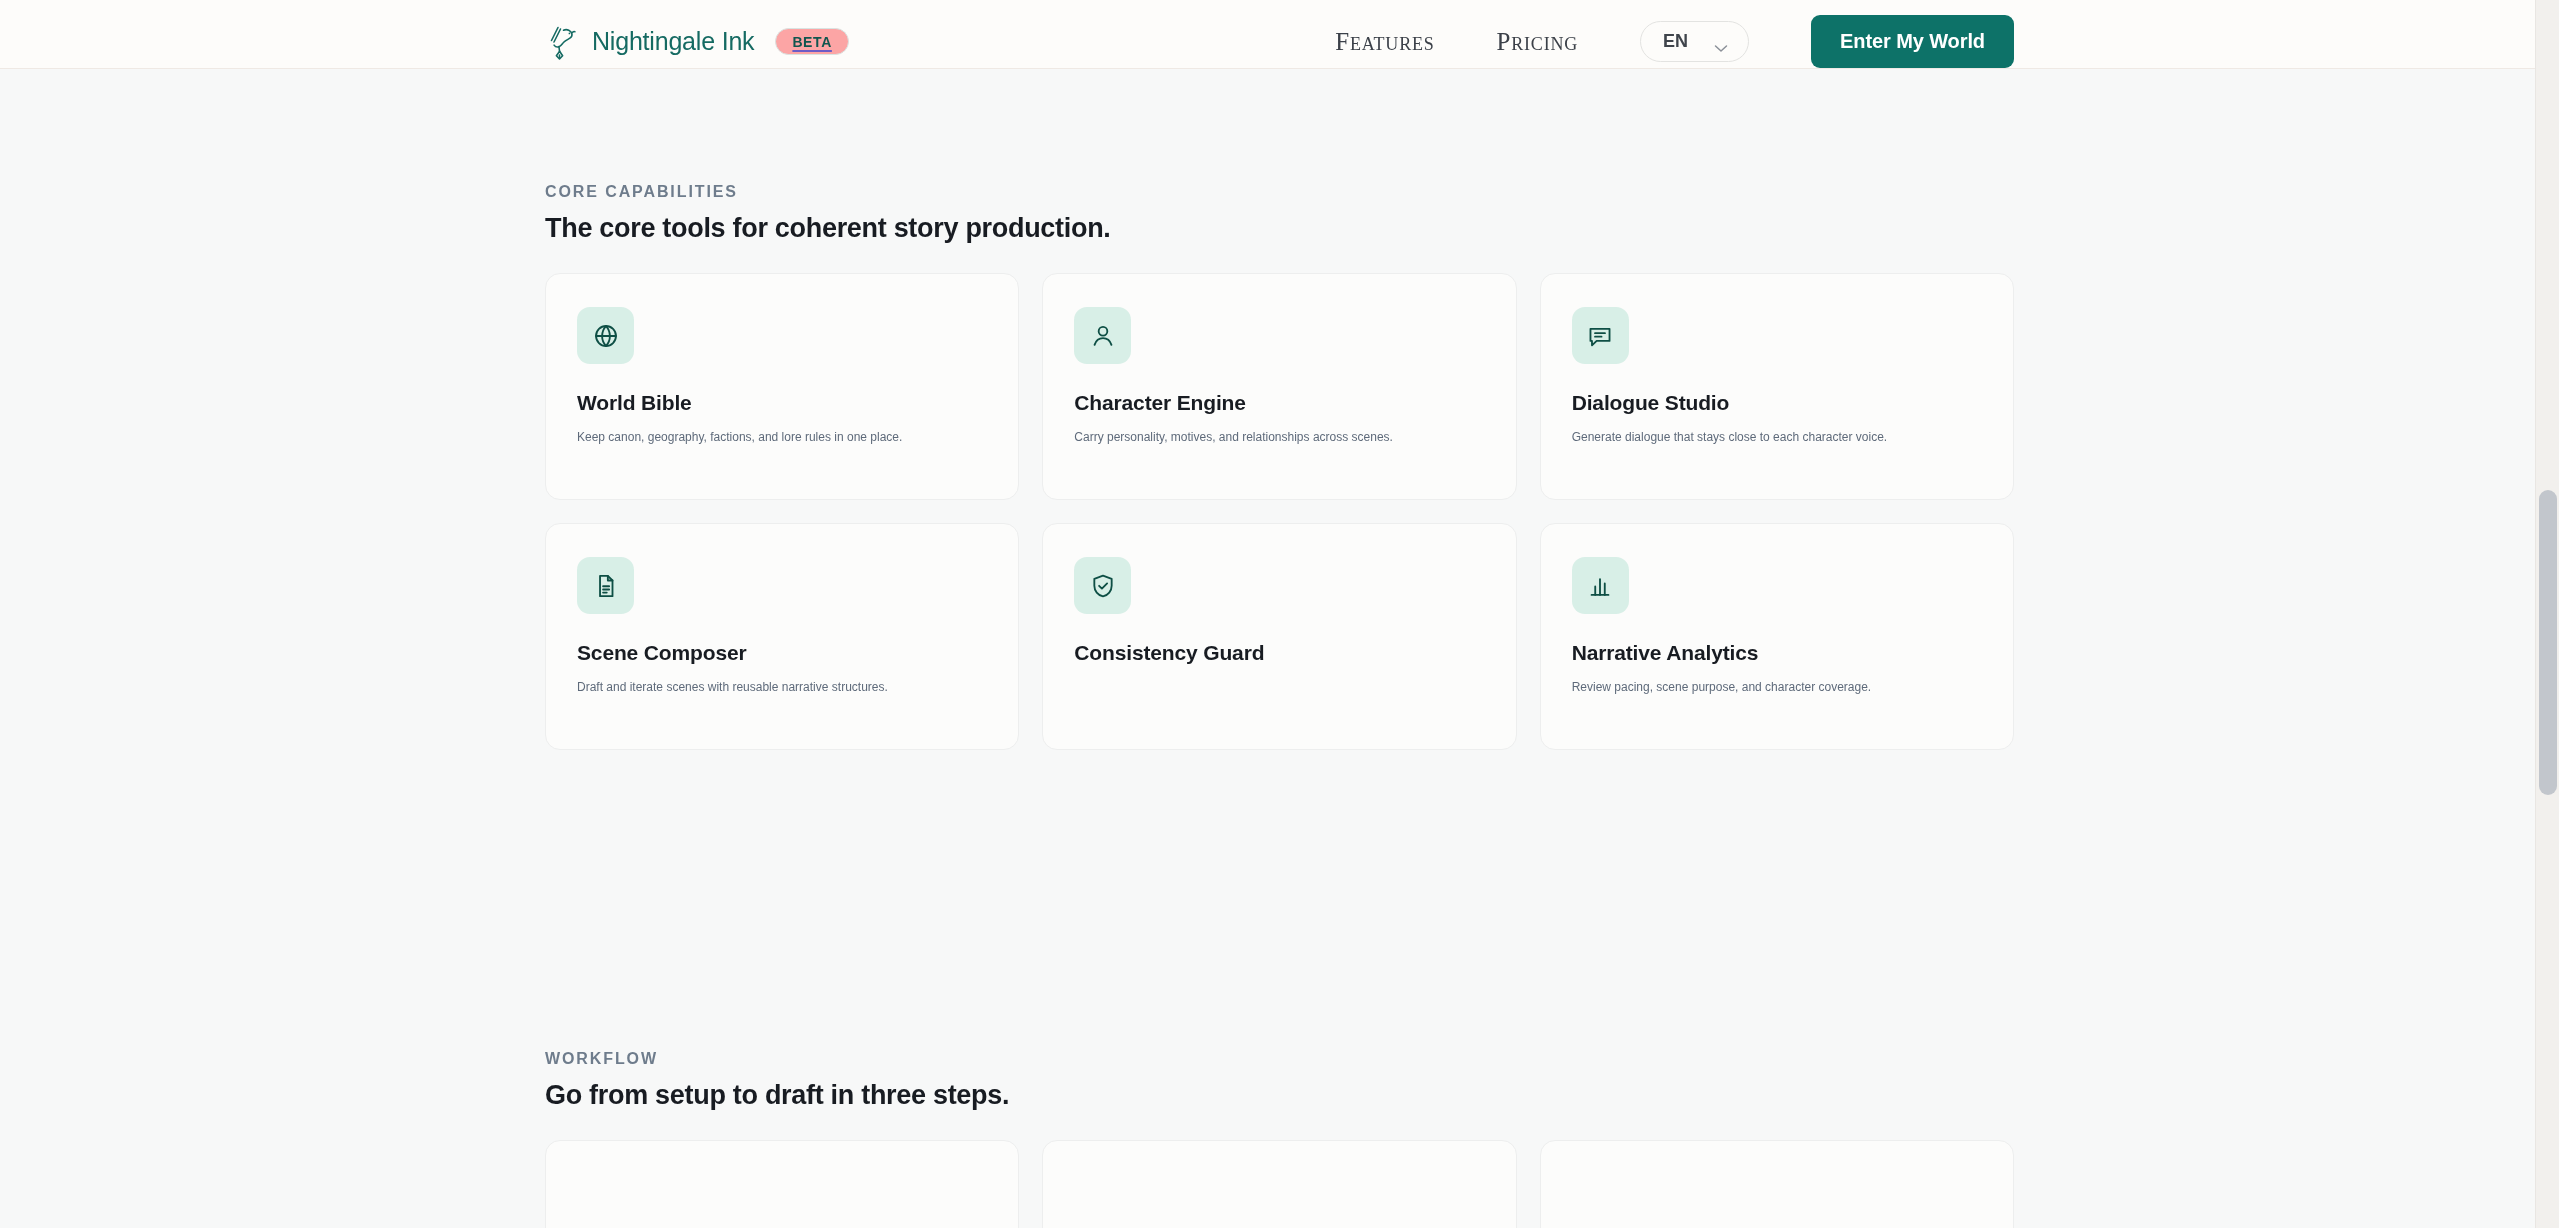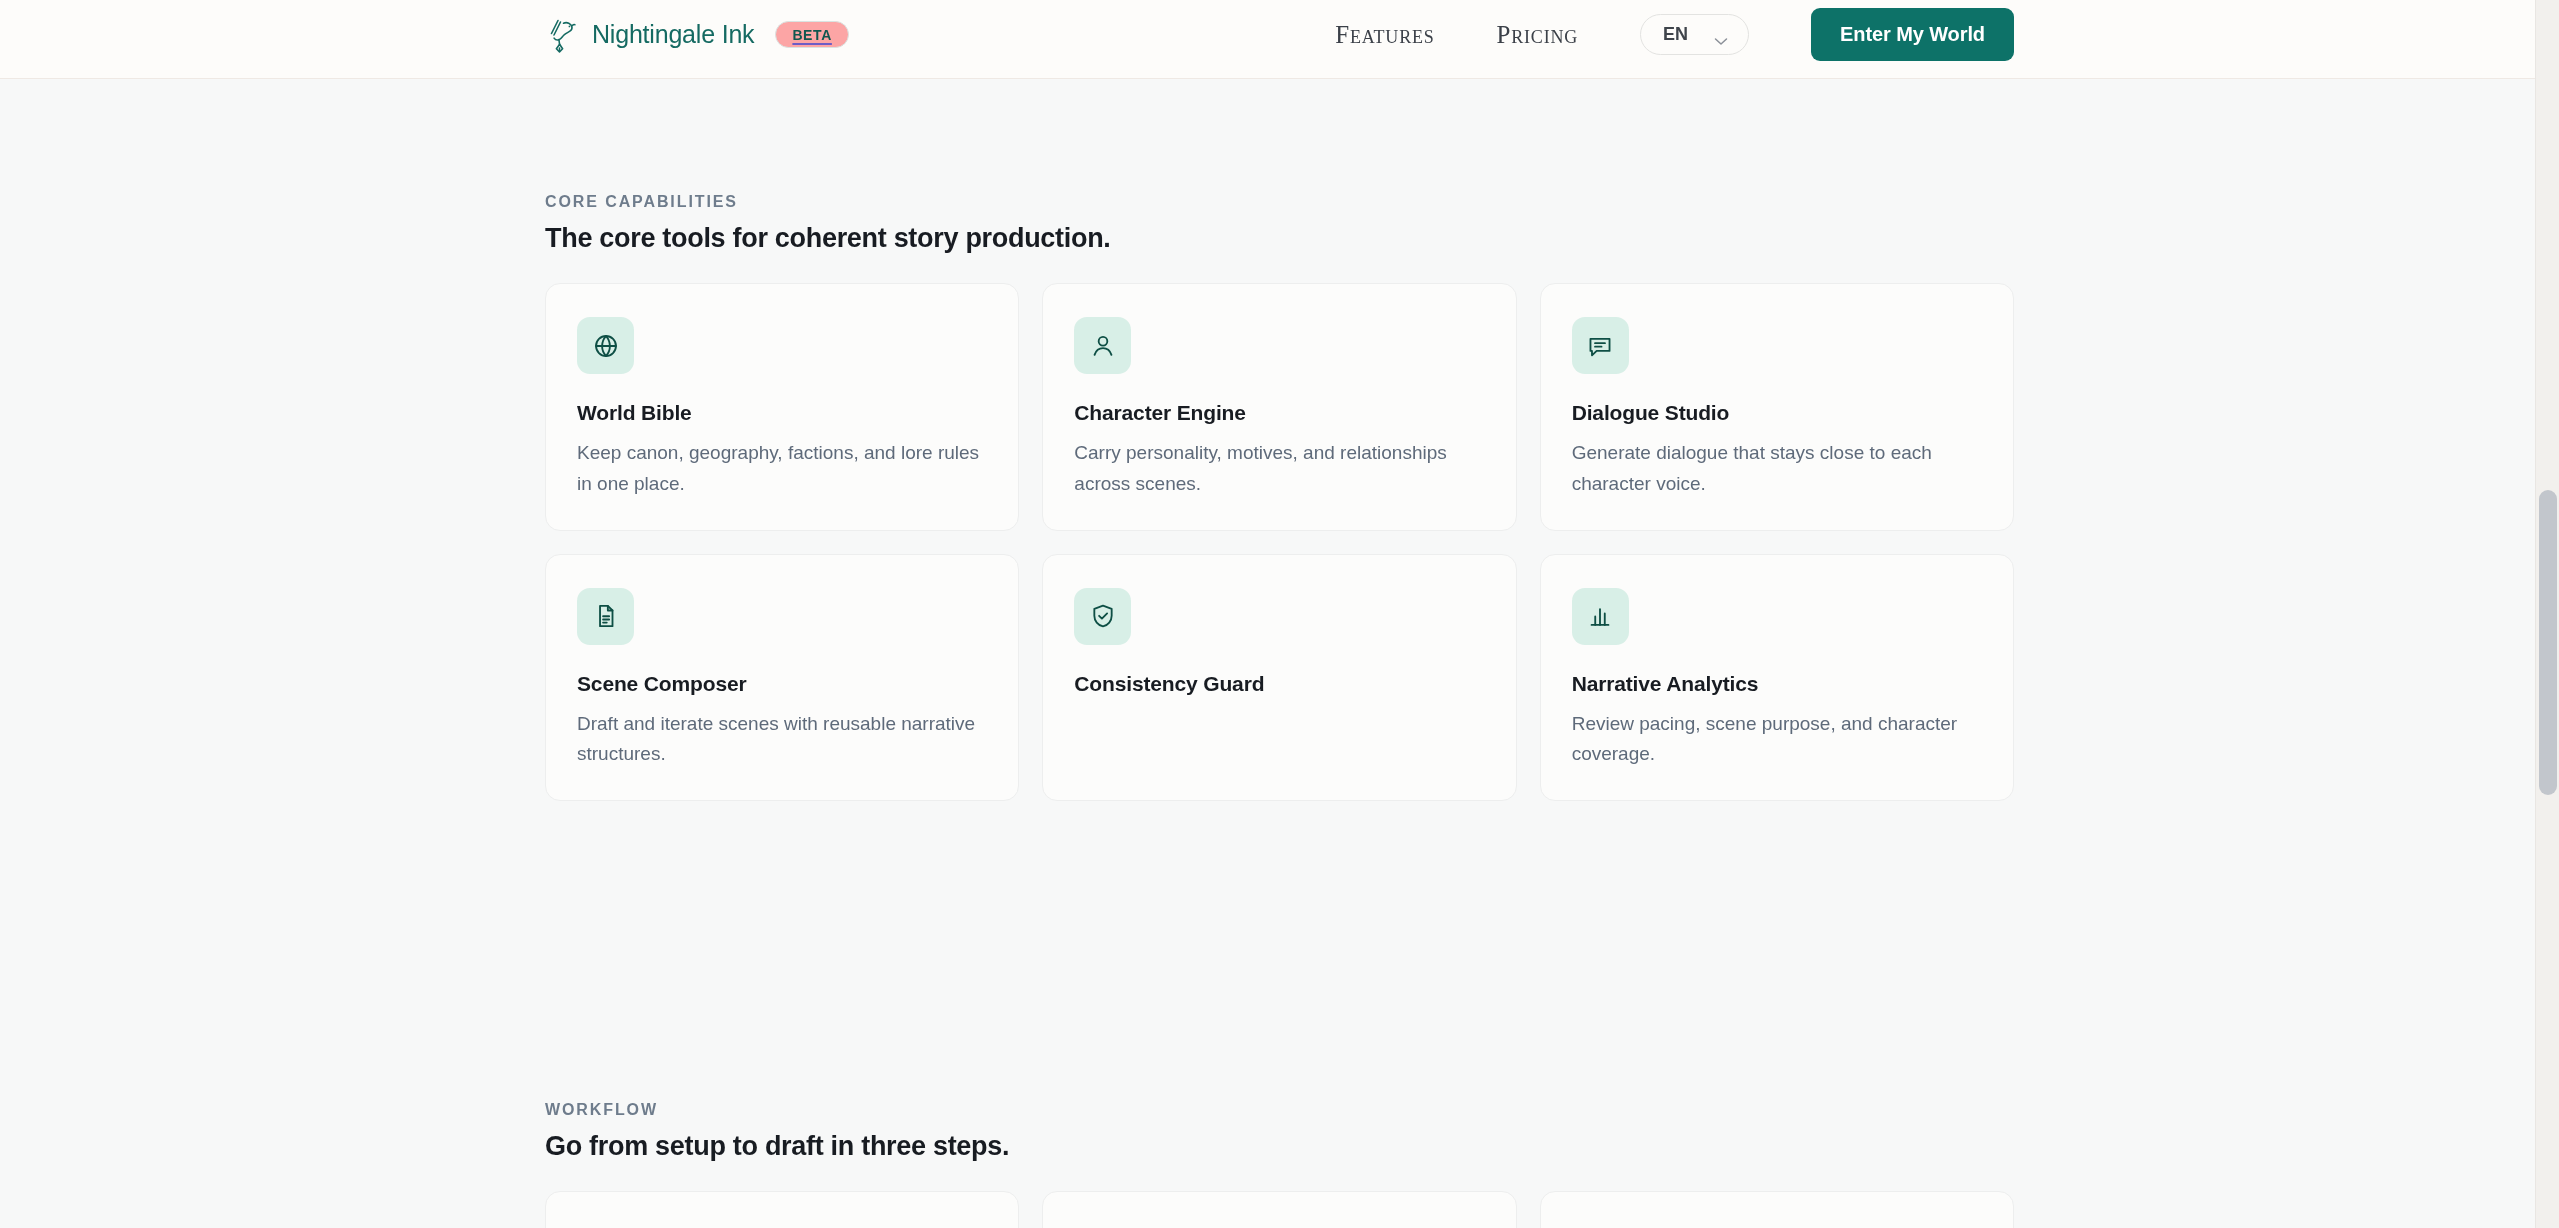--- a/index.html
+++ b/index.html
@@ -12,26 +12,26 @@
 
   body {
     font-family: "Liberation Sans", sans-serif;
     background: #F7F8F8;
     color: #1F2328;
     -webkit-font-smoothing: antialiased;
   }
 
   
   .header {
-    height: 79px;
+    height: 69px;
     background: #FDFCFA;
     border-bottom: 1px solid #EFE9E4;
     display: flex;
-    align-items: flex-start;
-    padding: 8px 0 0 0;
+    align-items: flex-end;
+    padding: 0 0 0 0;
     position: relative;
   }
   .header-inner {
     width: 100%;
     display: flex;
     align-items: center;
     justify-content: space-between;
     padding: 0 545px;
   }
   .brand {
@@ -159,21 +159,21 @@
   .icon-tile svg { width: 26px; height: 26px; display: block; }
 
   .card-title {
     font-size: 21px;
     font-weight: bold;
     color: #181C22;
     margin-bottom: 13px;
     letter-spacing: -0.15px;
   }
   .card-desc {
-    font-size: 19px;
+    font-size: 12px;
     line-height: 1.62;
     color: #5E6A7A;
   }
 
   
   .flow-section { padding-top: 300px; }
   .flow-grid {
     display: grid;
     grid-template-columns: repeat(3, 1fr);
     gap: 23px;

